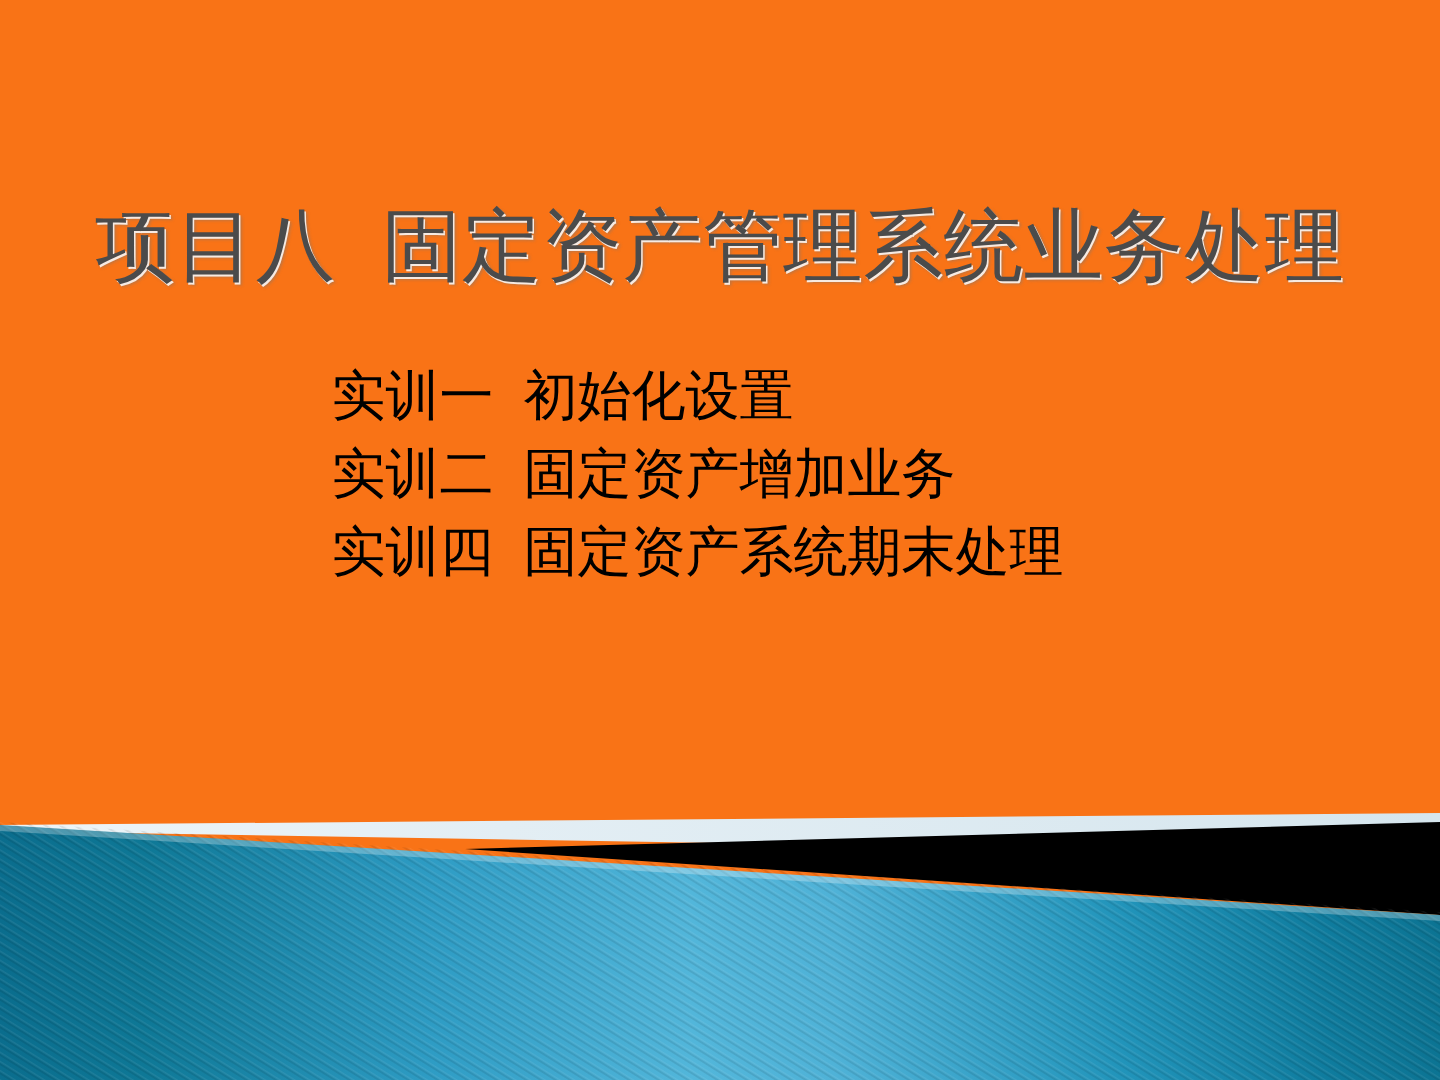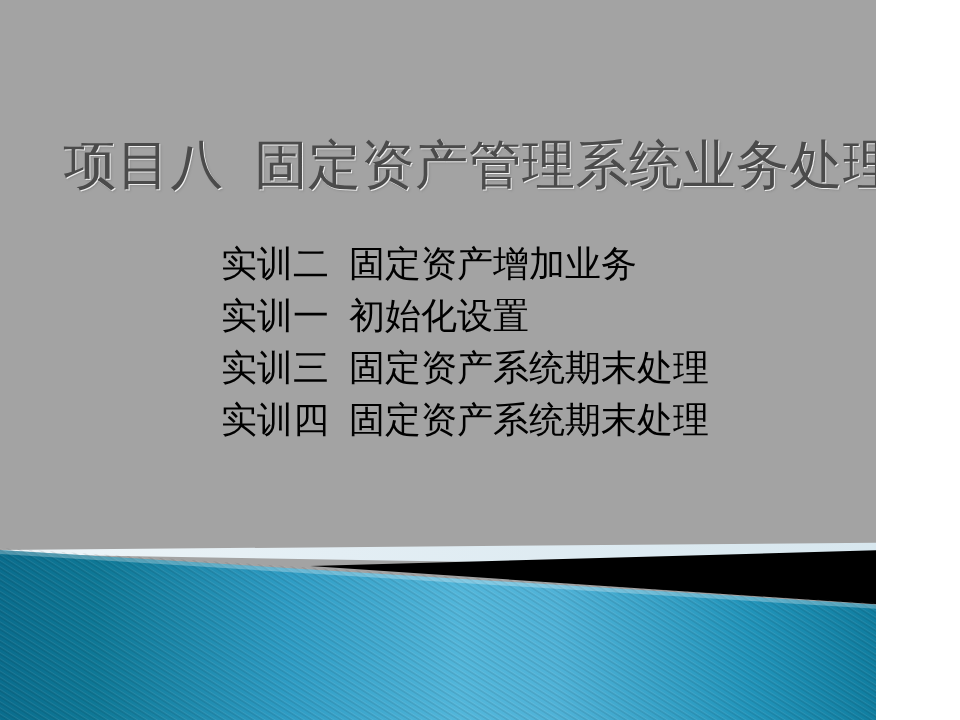--- a/index.html
+++ b/index.html
@@ -9,23 +9,23 @@
   }
   body {
     width: 960px;
     height: 720px;
     overflow: hidden;
     font-family: "Liberation Sans", "DejaVu Sans", sans-serif;
   }
 
   #slide {
     position: relative;
-    width: 876px;
+    width: 960px;
     height: 720px;
-    background: #a3a3a3;
+    background: #f97316;
     overflow: hidden;
   }
 
   
   #title-block {
     position: absolute;
     left: 0px;
     top: 132px;
     width: 960px;
     text-align: center;
@@ -76,23 +76,22 @@
 </head>
 <body>
 
 <div id="slide">
 
   <div id="title-block">
     <div id="slide-title">项目八  固定资产管理系统业务处理</div>
   </div>
 
   <div id="body-block">
+    <div class="body-line">实训一  初始化设置</div>
     <div class="body-line">实训二  固定资产增加业务</div>
-    <div class="body-line">实训一  初始化设置</div>
-    <div class="body-line">实训三  固定资产系统期末处理</div>
     <div class="body-line">实训四  固定资产系统期末处理</div>
   </div>
 
   <div id="decoration">
     <svg viewBox="0 0 960 200" preserveAspectRatio="none" xmlns="http://www.w3.org/2000/svg">
       <defs>
 
         <linearGradient id="tealGrad" x1="0" y1="0" x2="1" y2="0">
           <stop offset="0.00" stop-color="#0a6d8d"></stop>
           <stop offset="0.10" stop-color="#0e7896"></stop>

